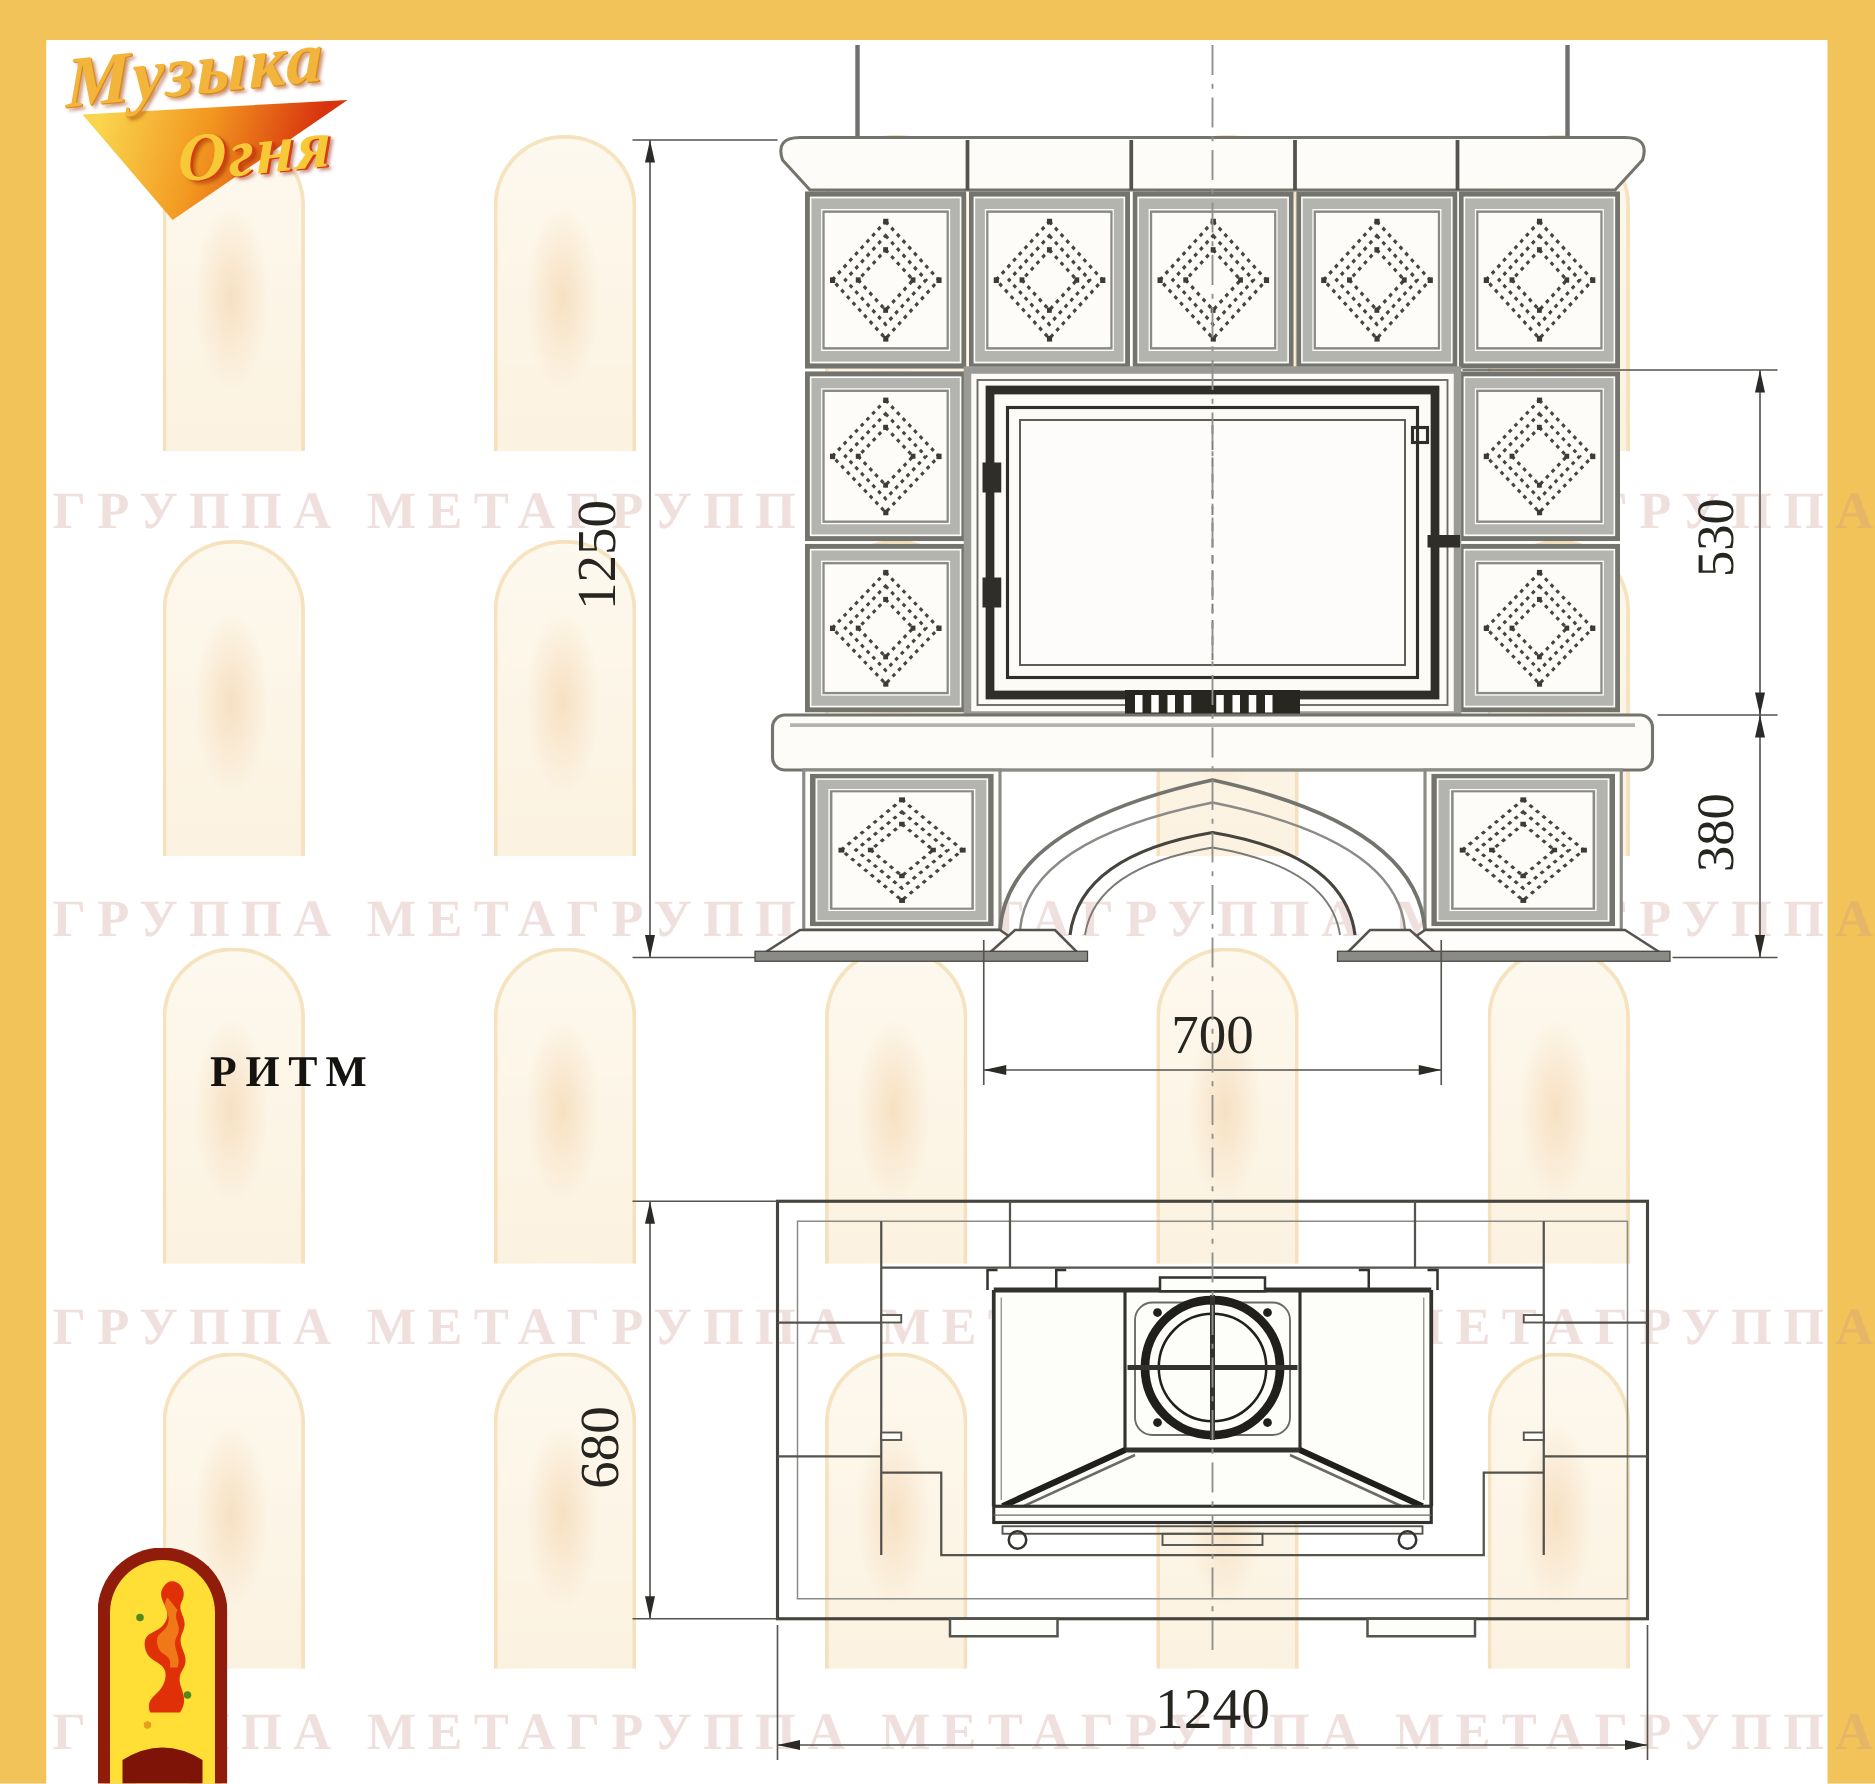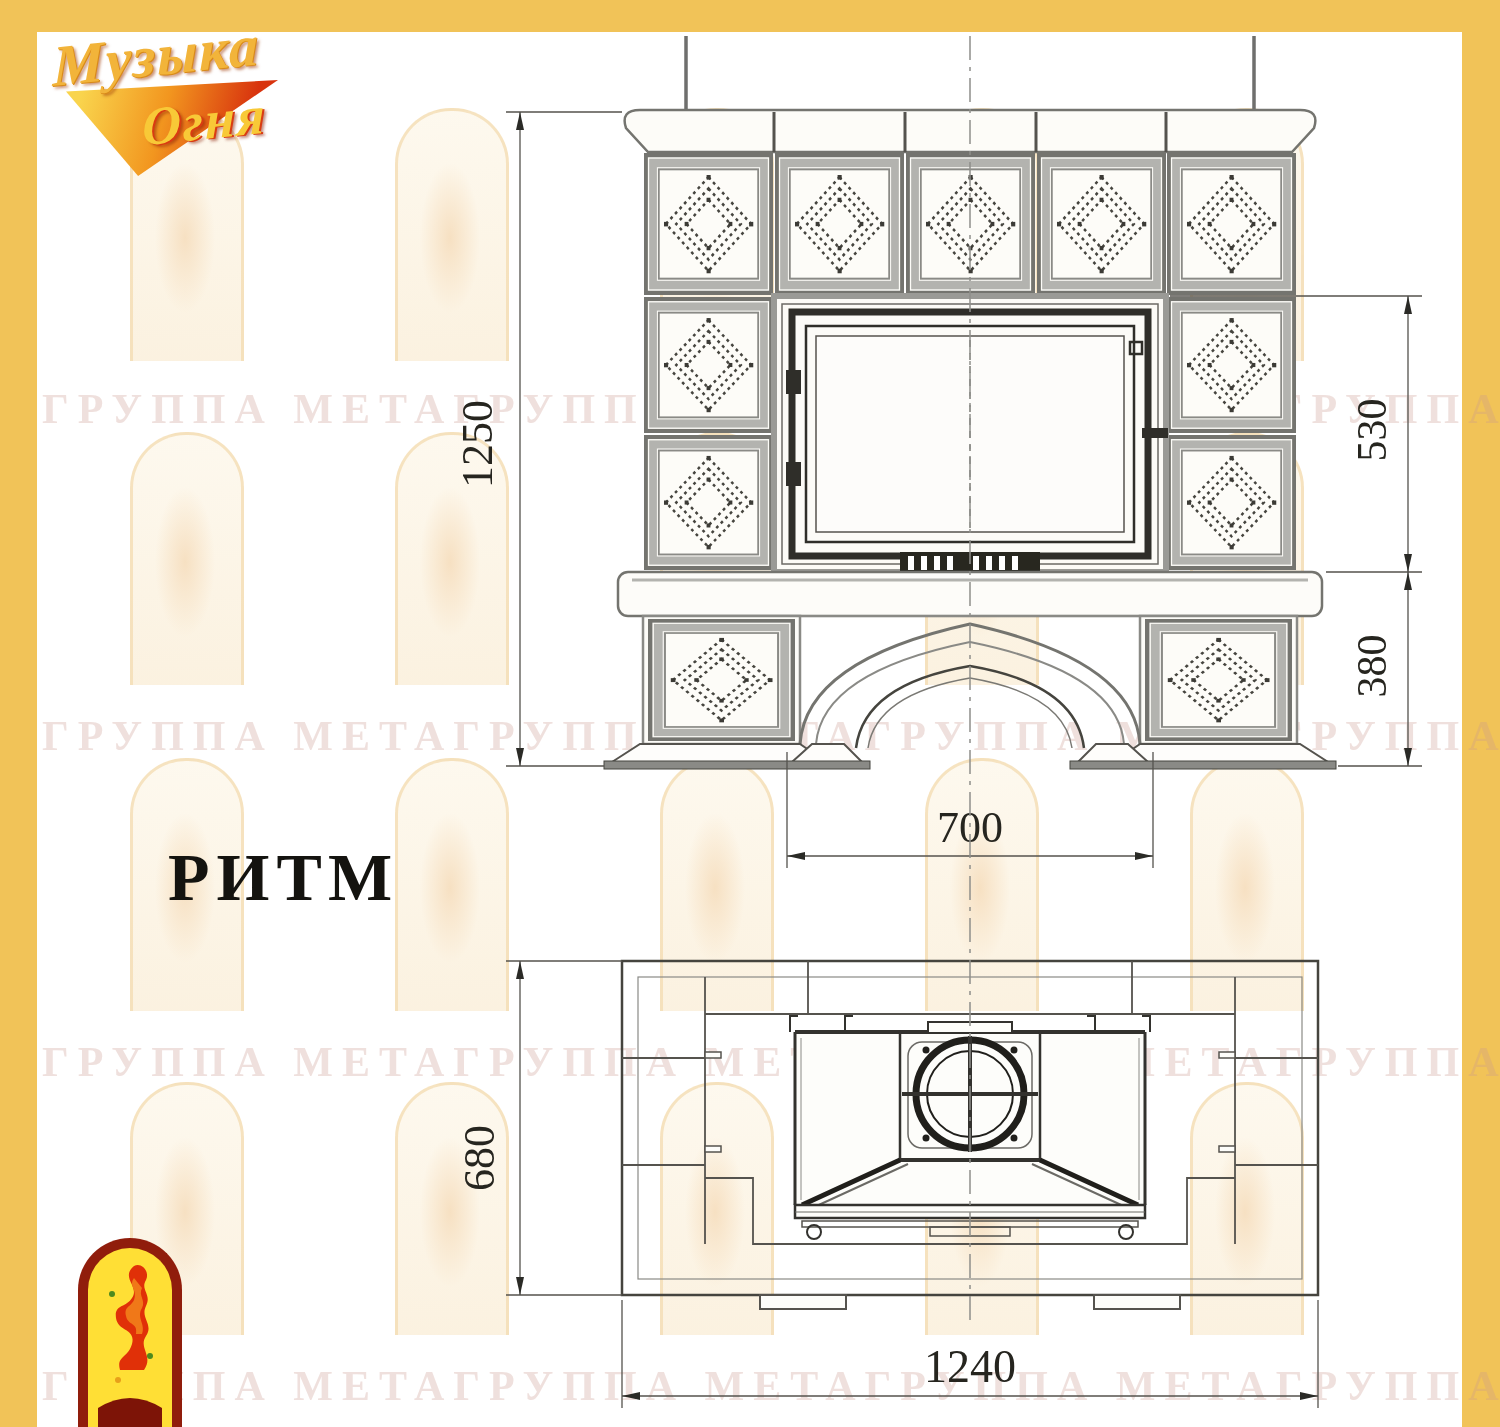--- a/index.html
+++ b/index.html
@@ -24,21 +24,21 @@
   #logo-swoosh{position:absolute;left:36px;top:66px;width:212px;height:96px;
       background:linear-gradient(105deg,#F9D44D 8%,#F2961F 45%,#D8330E 82%);
       clip-path:polygon(0 12%,100% 0,34% 100%);}
   #logo-line1{position:absolute;left:22px;top:8px;font-size:58px;font-style:italic;font-weight:bold;
       color:#F2B43A;transform:rotate(-6deg) skewX(-6deg);
       text-shadow:1px 1px 0 #d98a1a,3px 3px 3px rgba(160,60,10,.55);letter-spacing:2px;}
   #logo-line2{position:absolute;left:112px;top:76px;font-size:54px;font-style:italic;font-weight:bold;
       color:#F8C937;transform:rotate(-6deg) skewX(-6deg);
       text-shadow:2px 1px 0 #D93B12,4px 3px 3px rgba(140,30,5,.5);letter-spacing:2px;}
   
-  #model-name{position:absolute;left:168px;top:838px;font-size:68px;font-weight:bold;
+  #model-name{position:absolute;left:168px;top:838px;font-size:35px;font-weight:bold;
       letter-spacing:7px;color:#14130f;font-family:Liberation Serif, serif;}
   
   #emblem{position:absolute;left:78px;top:1238px;width:84px;height:179px;background:#FFDF35;
       border:10px solid #901d0c;border-bottom:none;border-radius:52px 52px 0 0;overflow:hidden;}
   
   #drawing{position:absolute;left:0;top:0;}
   text.dim{font-family:"Liberation Serif",serif;fill:#26251f;}
 </style>
 </head>
 <body>

